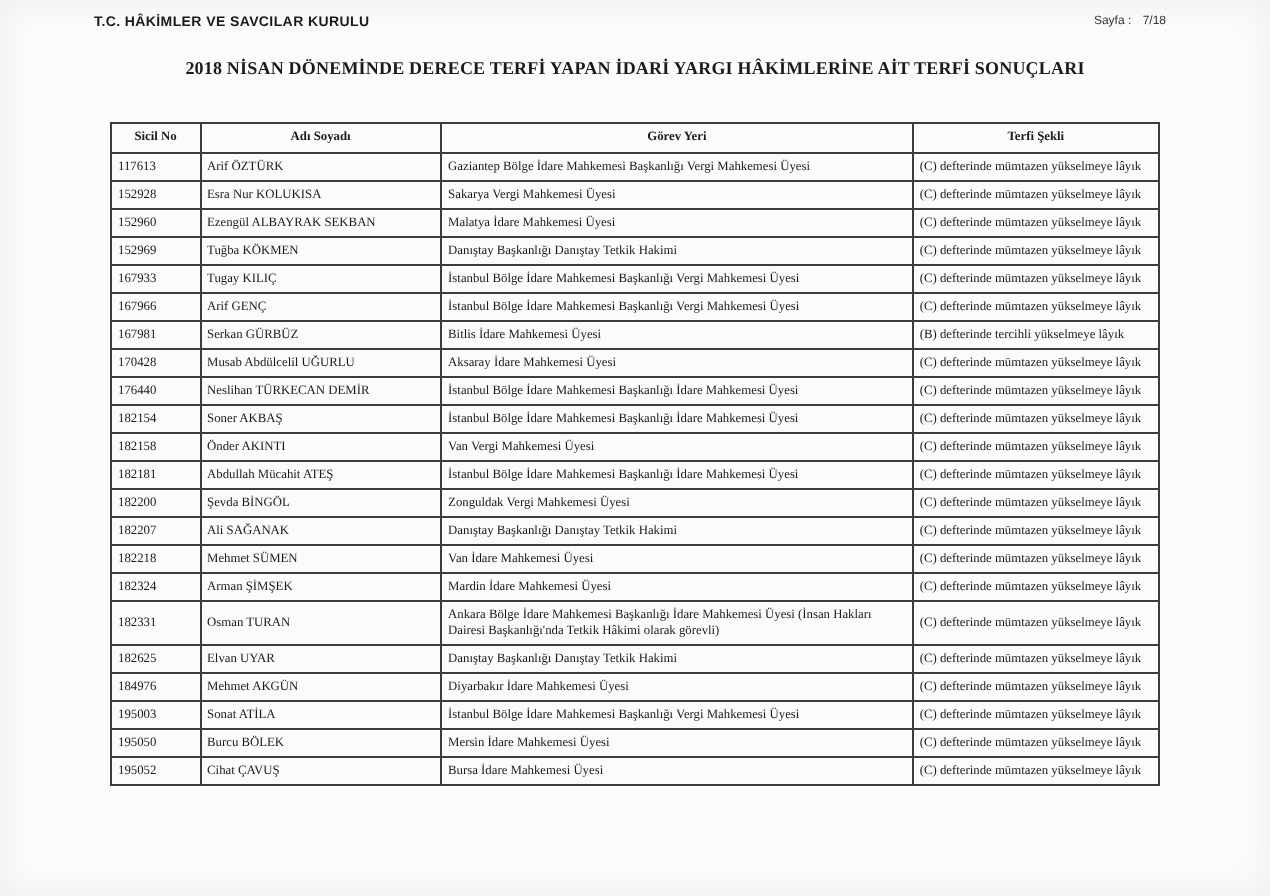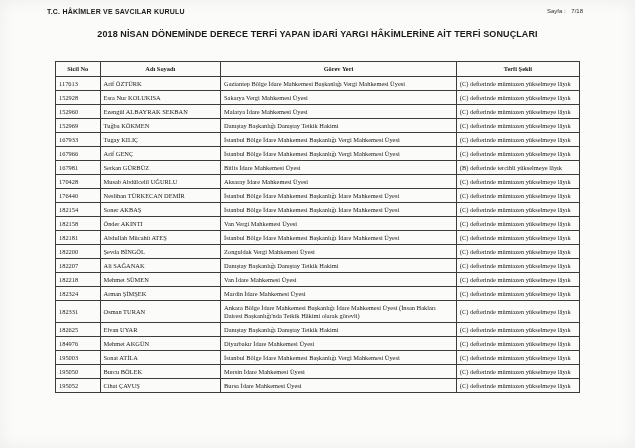--- a/index.html
+++ b/index.html
@@ -33,21 +33,21 @@
     font-family: "Liberation Sans", sans-serif;
     font-size: 6px;
     color: #333;
     margin-right: 12px;
   }
   .page-num .val { margin-left: 4px; }
   .doc-title {
     position: absolute;
     top: 29px; left: 0; right: 0;
     text-align: center;
-    font-family: Liberation Sans, sans-serif;
+    font-family: Liberation Serif, serif;
     font-size: 9px;
     font-weight: bold;
     letter-spacing: 0.1px;
   }
   table.results {
     position: absolute;
     top: 61px; left: 55px;
     width: 525px;
     border-collapse: collapse;
     table-layout: fixed;

